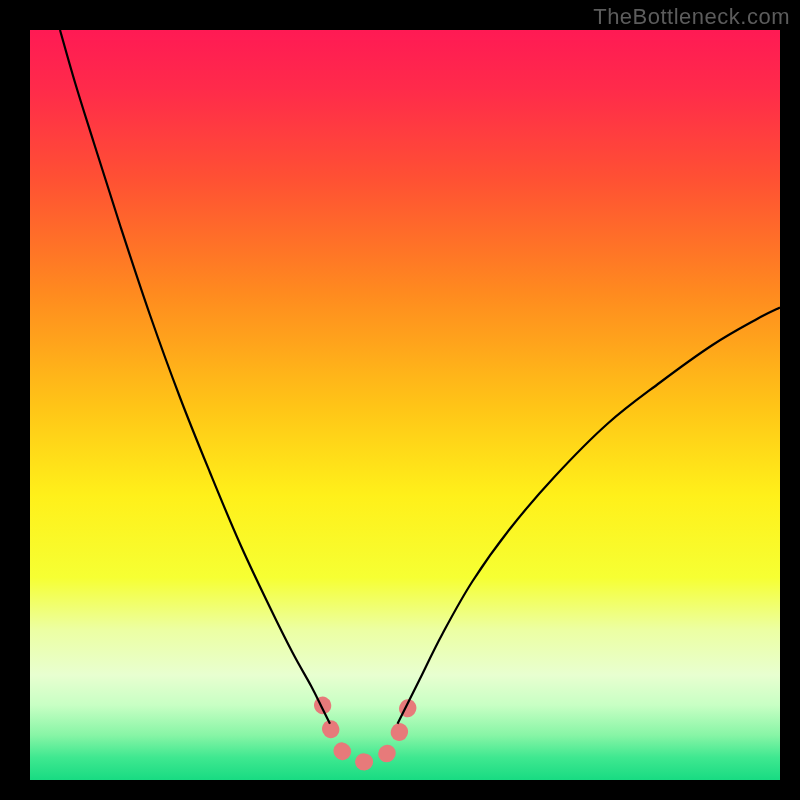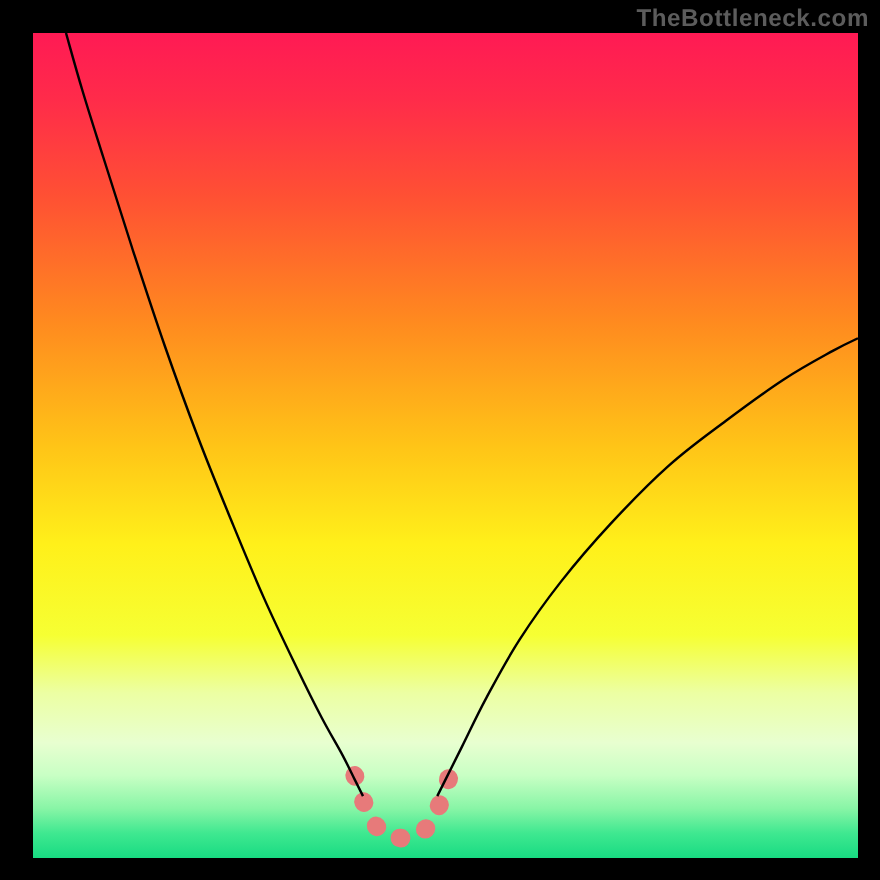--- a/index.html
+++ b/index.html
@@ -16,21 +16,21 @@
     width: 800px;
     height: 800px;
     background: #000;
   }
   .watermark {
     position: absolute;
     top: 4px;
     right: 10px;
     color: #5c5c5c;
     font-size: 22px;
-    font-weight: 700;
+    font-weight: 400;
     letter-spacing: 0.5px;
     z-index: 10;
   }
   svg.plot {
     position: absolute;
     left: 0;
     top: 0;
   }
 </style>
 </head>

